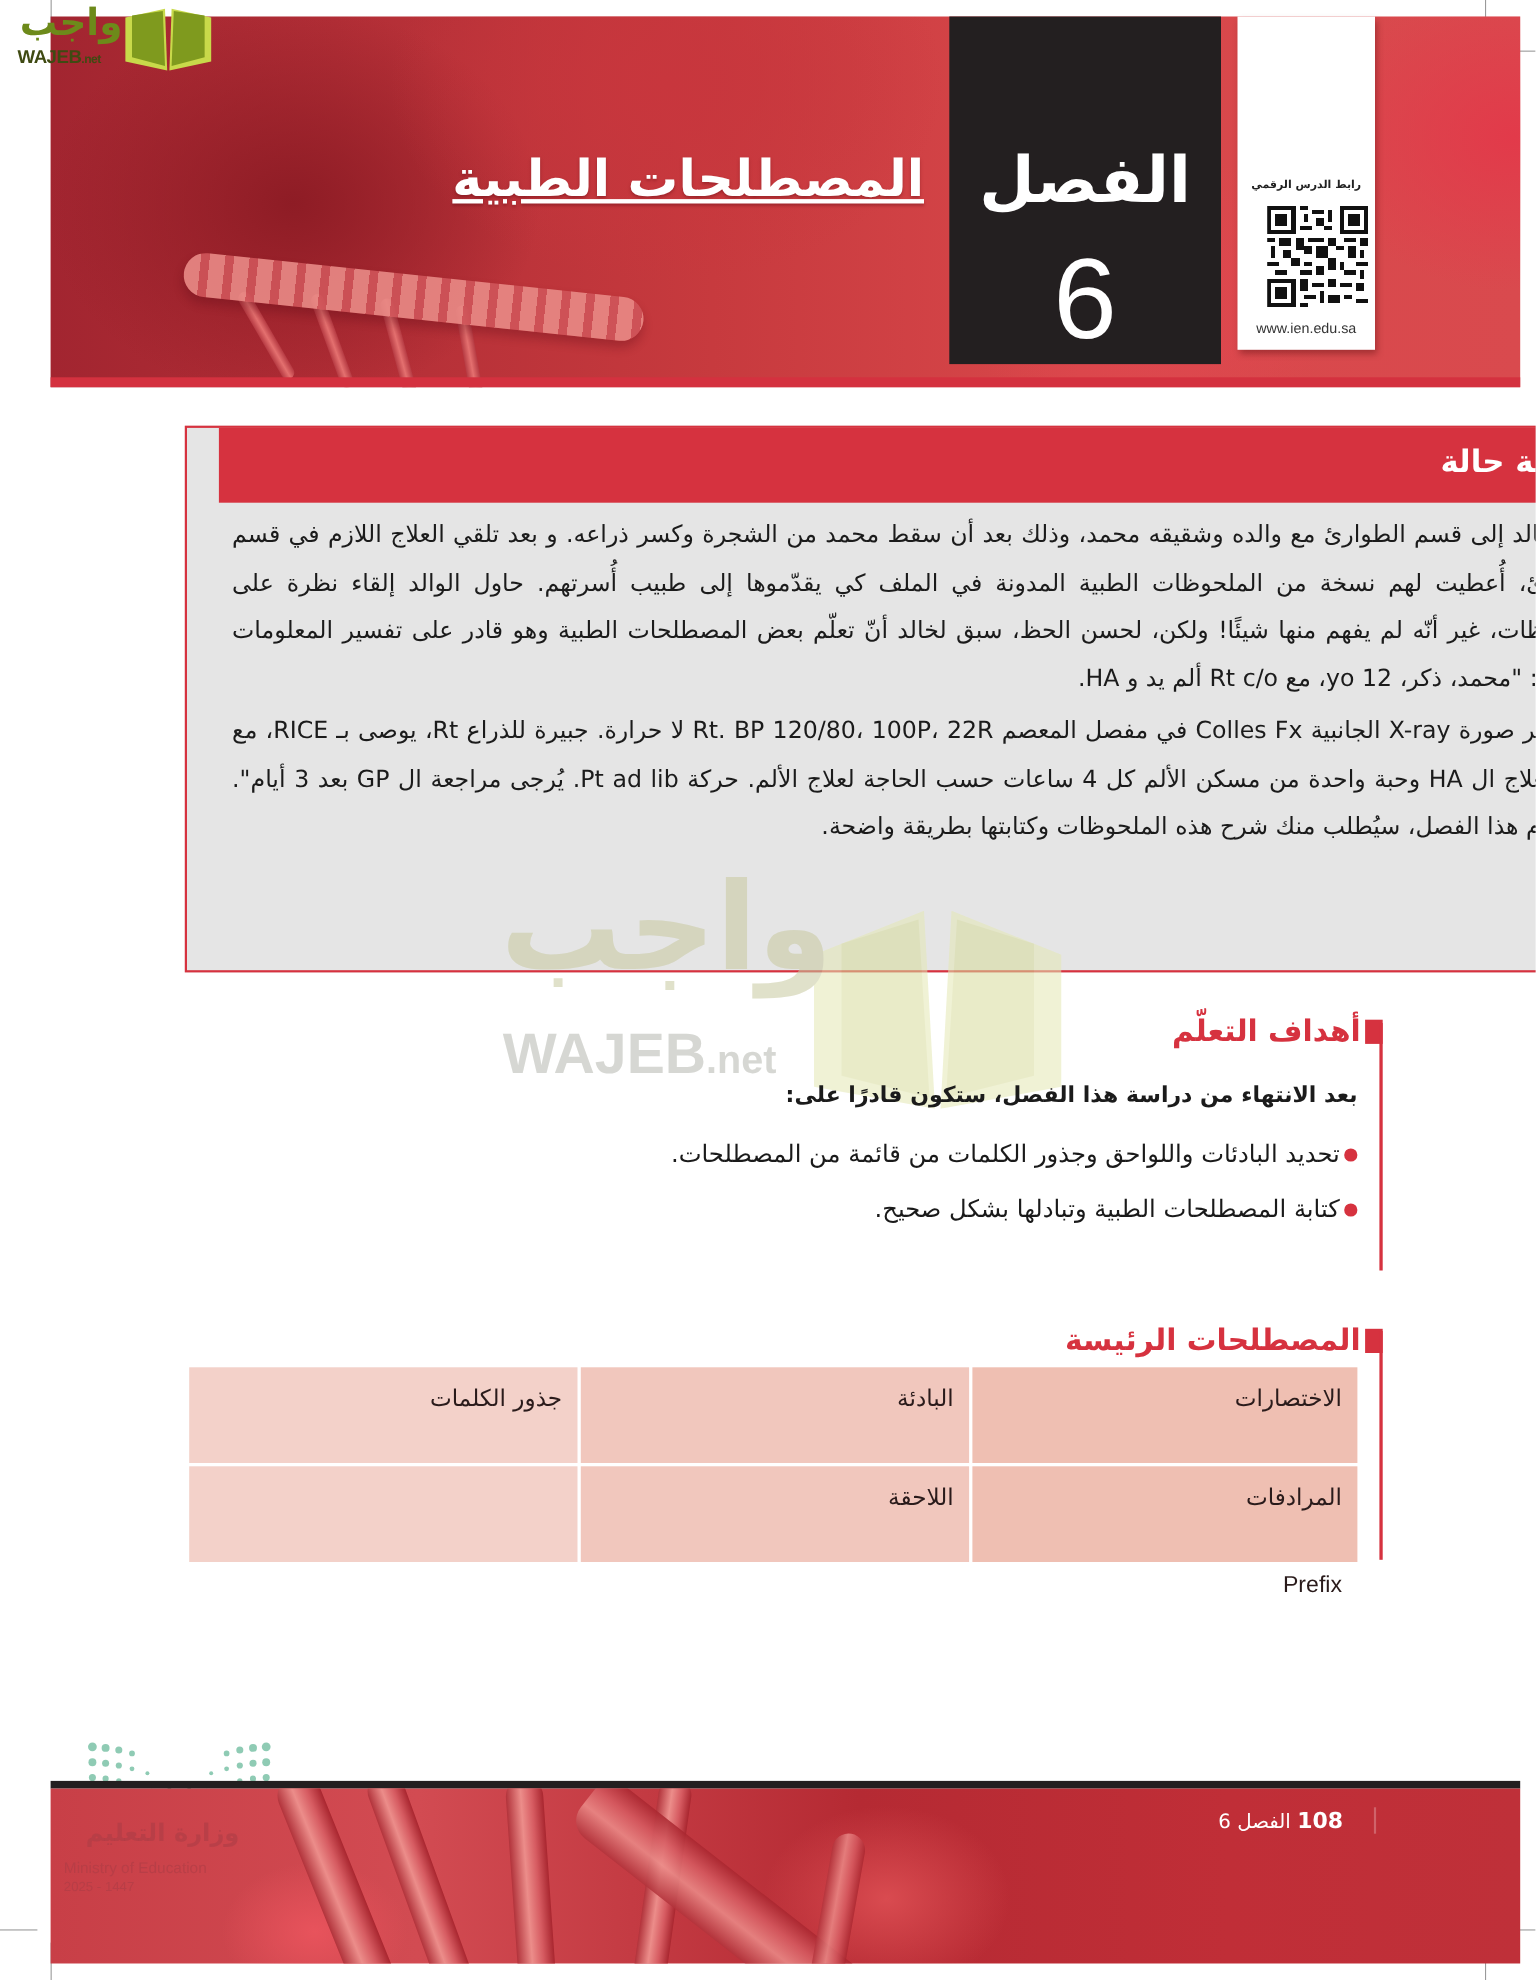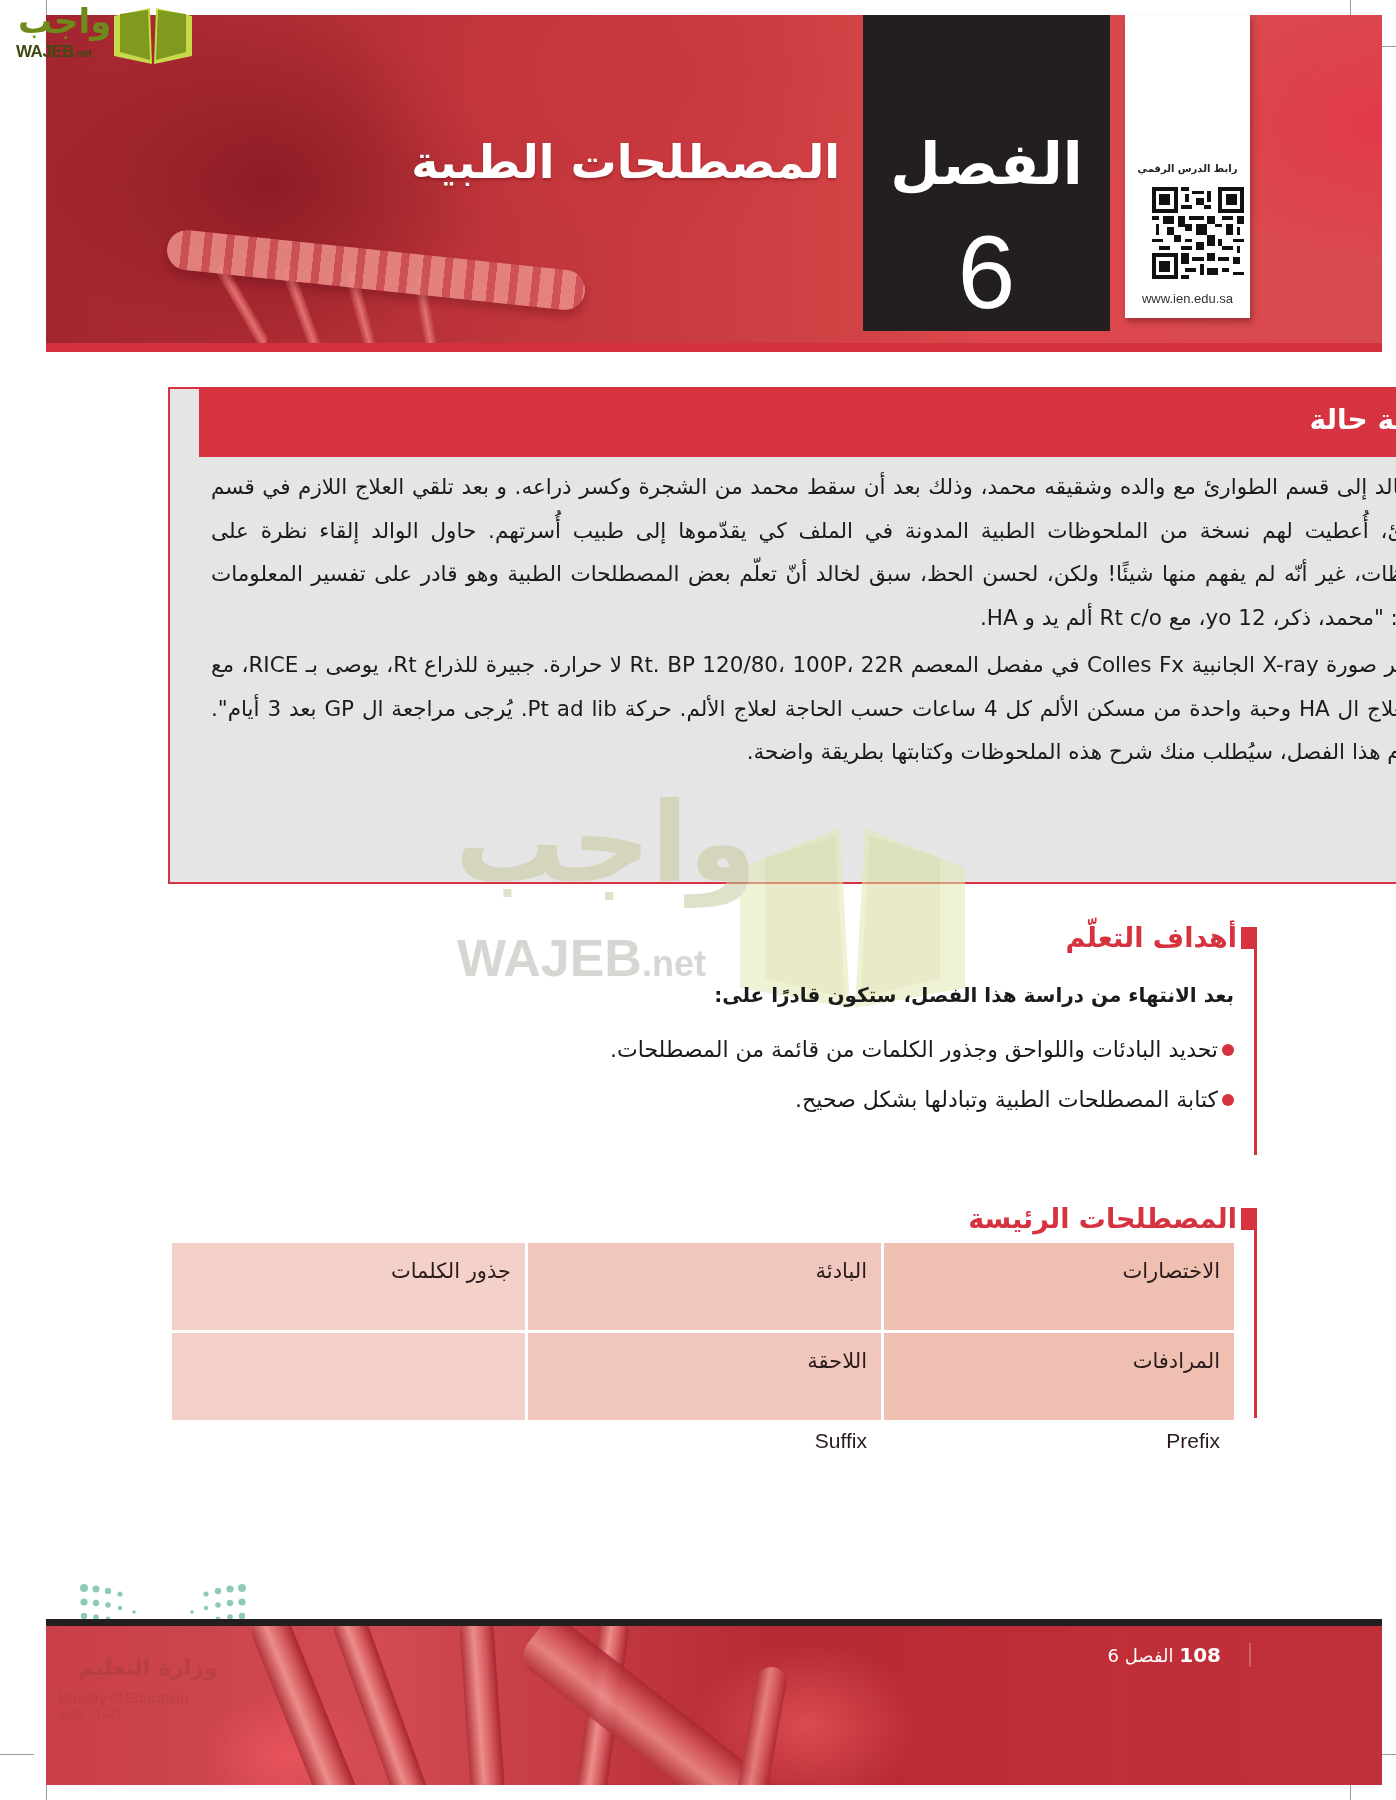--- a/index.html
+++ b/index.html
@@ -28,20 +28,21 @@
     transform: rotate(6deg); opacity: 0.9;
     box-shadow: 0 6px 10px rgba(90,10,20,0.35);
   }
   .dna-rung { position: absolute; width: 12px; height: 90px; background: linear-gradient(90deg,#b63a42,#e4706f,#b63a42); border-radius: 6px; }
 
   .chapter-title {
     position: absolute; right: 556px; top: 135px;
     font-family: "DejaVu Sans", sans-serif; font-weight: bold;
     font-size: 46px; color: #ffffff; direction: rtl; white-space: nowrap;
     text-shadow: 0 2px 3px rgba(80,0,10,0.35);
+    text-decoration: underline;
   }
   .chapter-box {
     position: absolute; left: 863px; top: 15px; width: 247px; height: 316px;
     background: #231f20; color: #fff; text-align: center;
   }
   .chapter-word {
     position: absolute; left: 0; right: 0; top: 120px;
     font-weight: bold; font-size: 58px; direction: rtl; line-height: 1;
   }
   .chapter-num {
@@ -298,21 +299,20 @@
     <span class="ar">الاختصارات</span>
     <span class="en">Abbreviations</span>
   </div>
 
   <div class="cell c-light">
     <span class="ar"></span>
     <span class="en"></span>
   </div>
   <div class="cell c-mid">
     <span class="ar">اللاحقة</span>
-    <span class="en">Suffix</span>
   </div>
   <div class="cell c-dark">
     <span class="ar">المرادفات</span>
     <span class="en">Prefix</span>
   </div>
 </div>
 
 <svg class="moe-dots" viewBox="0 0 170 60">
   <g fill="#8fcbb4">
     <circle cx="6" cy="8" r="4"></circle>

